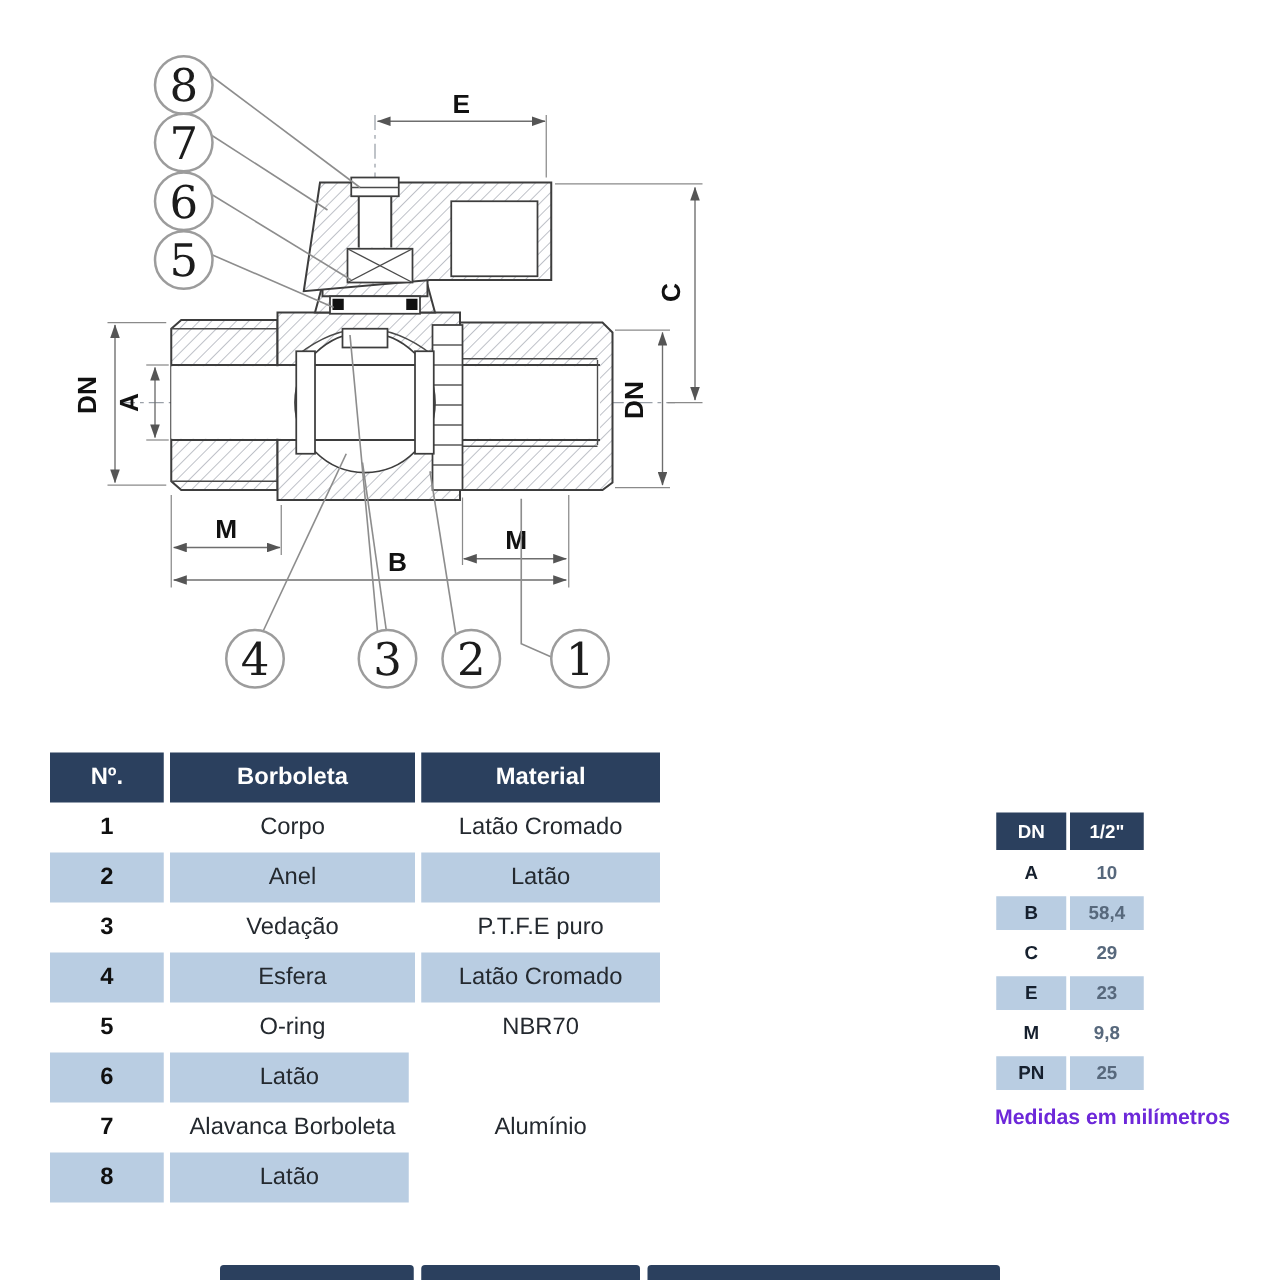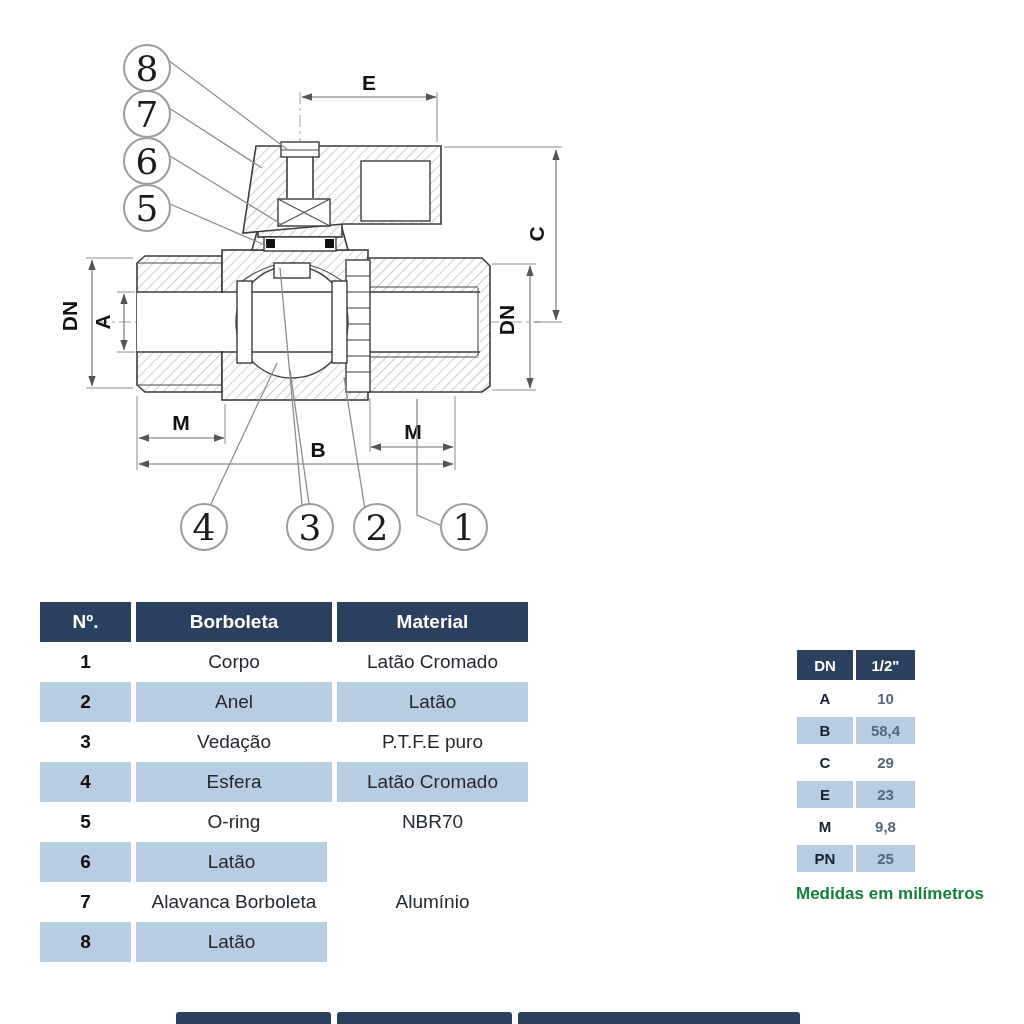--- a/index.html
+++ b/index.html
@@ -33,21 +33,21 @@
   
   .dim-table { position:absolute; left:797px; top:650px; width:118px; }
   .dim-head .cell { background:#2b405e; color:#ffffff; font-weight:bold; font-size:15px; height:30px; }
   .dim-row { height:27px; margin-top:5px; }
   .dim-row .cell { font-size:15px;font-weight:bold; }
   .dim-row .lbl { font-weight:bold; color:#16202e; }
   .dim-row .val { color:#57687c; }
   .dim-row.blue .cell { background:#b9cde2; }
   .col-lbl { width:56px; } .col-val { width:59px; }
   .dims-gap { gap:3px; }
-  .note { position:absolute; left:796px; top:884px; font-size:17px; font-weight:bold; color:#15803d; }
+  .note { position:absolute; left:796px; top:884px; font-size:17px; font-weight:bold; color:#6d28d9; }
   
   .bbar { position:absolute; top:1012px; height:12px; background:#2b405e; border-radius:3px 3px 0 0; }
   .bbar1 { left:176px; width:155px; }
   .bbar2 { left:337px; width:175px; }
   .bbar3 { left:518px; width:282px; }
 </style>
 </head>
 <body>
 
 <svg id="drawing" width="600" height="580" viewBox="0 0 600 580" xmlns="http://www.w3.org/2000/svg">

